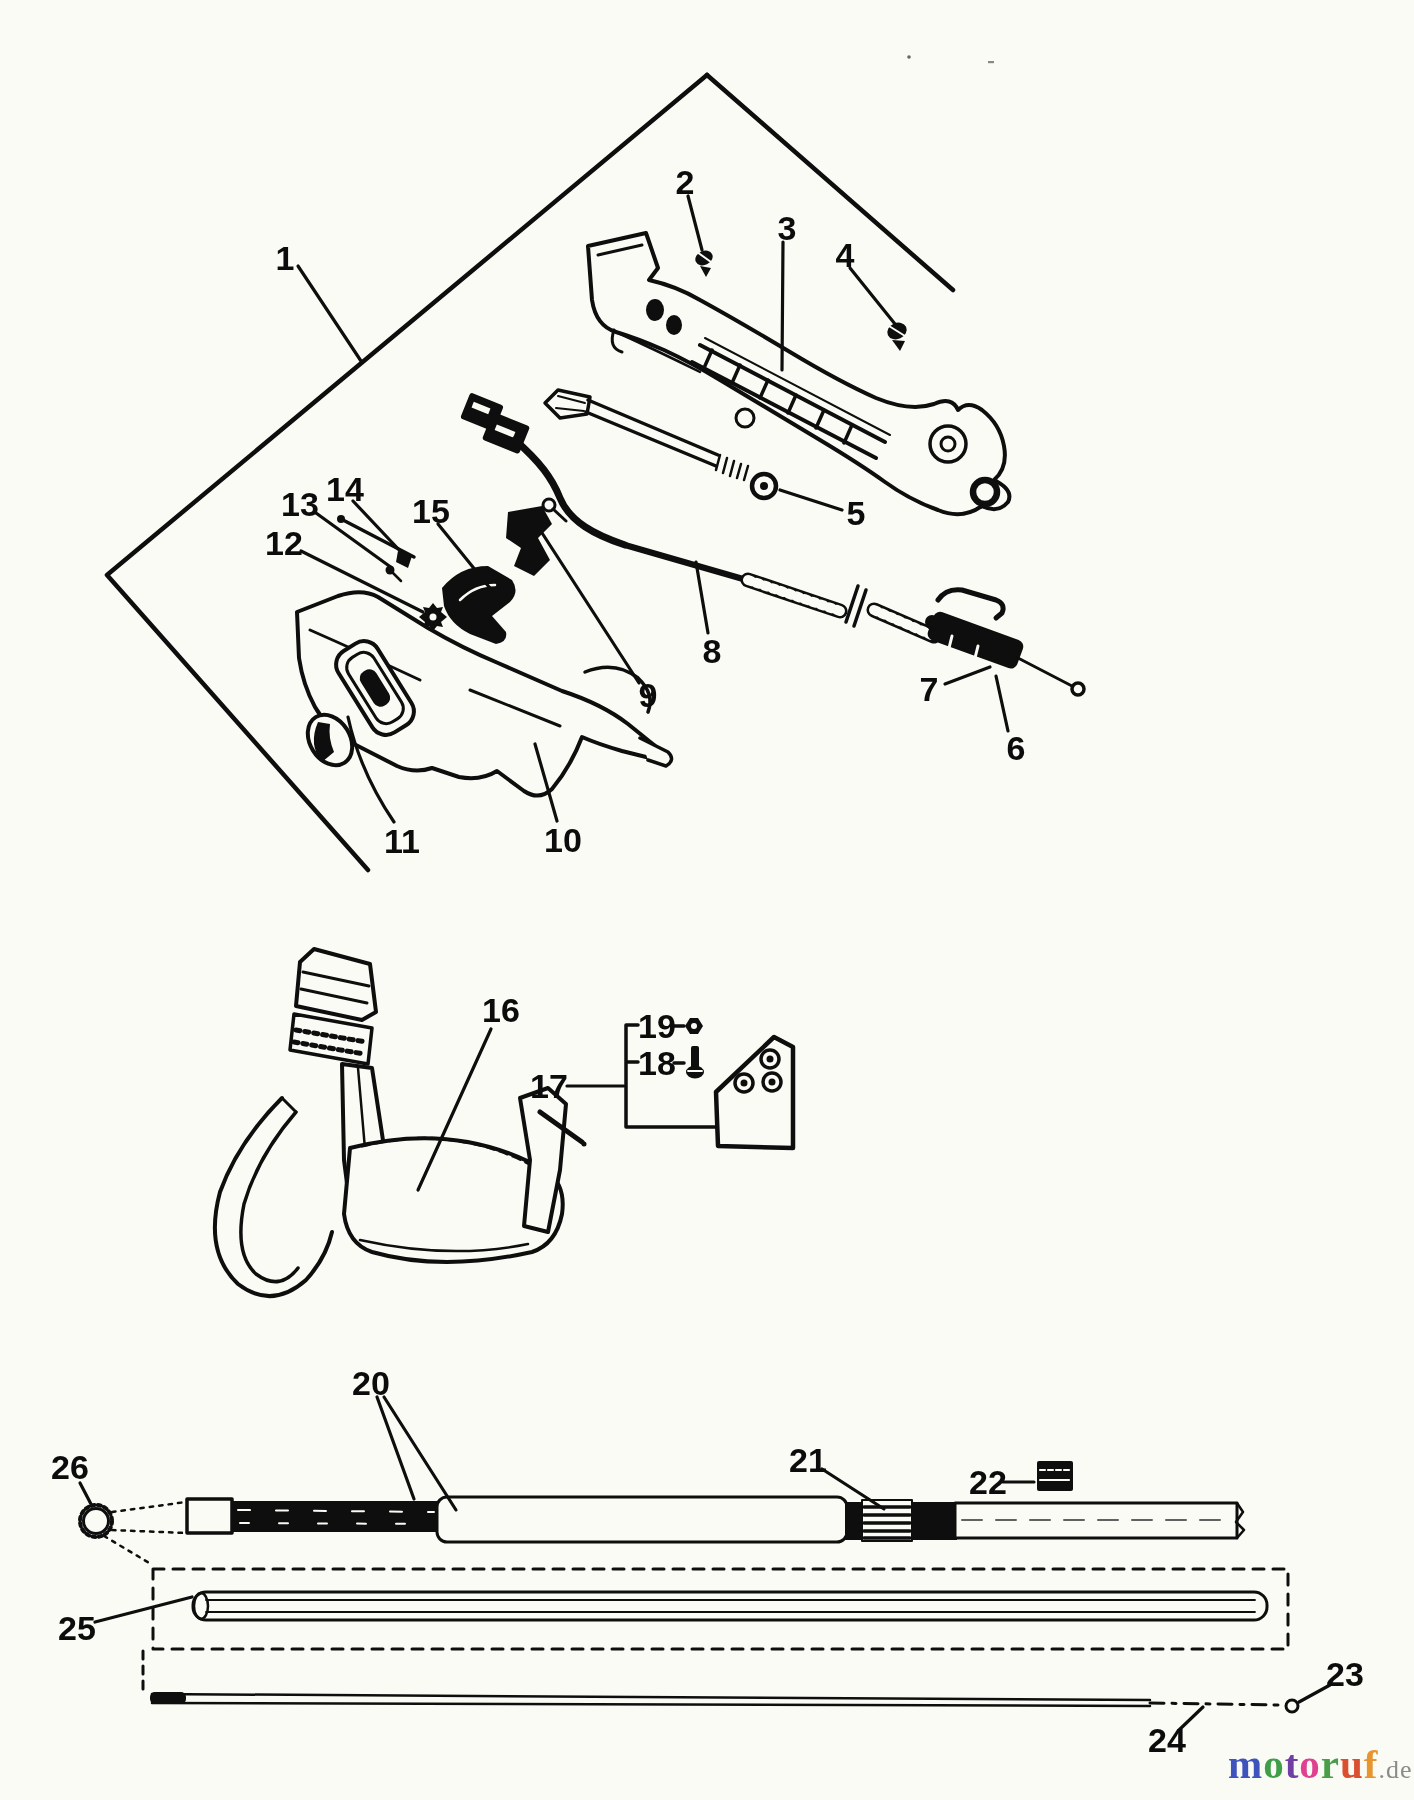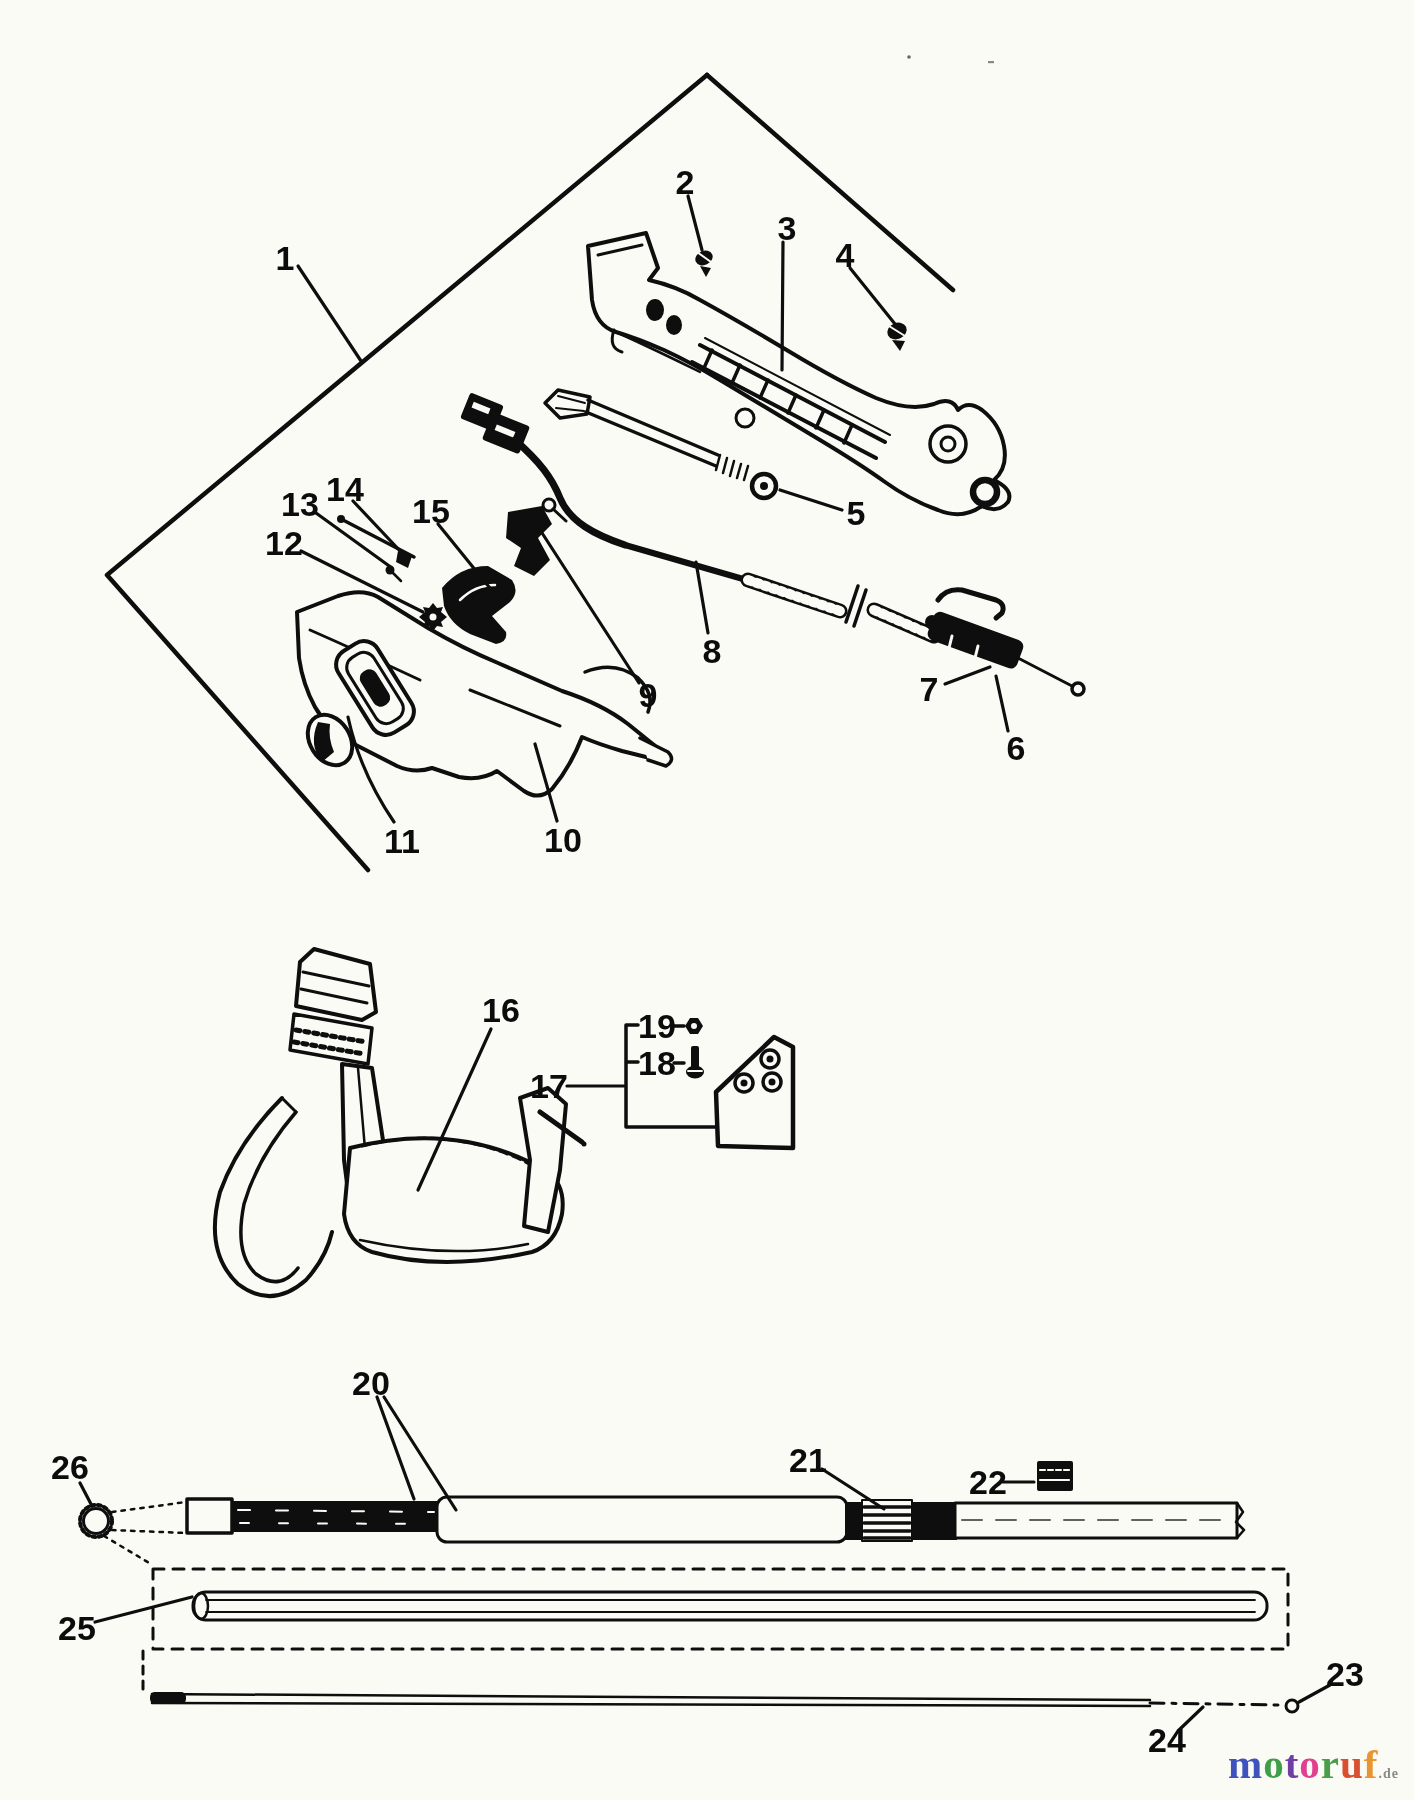--- a/index.html
+++ b/index.html
@@ -2,21 +2,21 @@
 <html><head>
 <meta charset="utf-8">
 <style>
   html,body{margin:0;padding:0;background:#e8e8e8;}
   .stage{position:relative;width:1414px;height:1800px;background:#fbfbf5;margin:0 auto;
          font-family:"Liberation Sans",sans-serif;overflow:hidden;}
   .stage svg{position:absolute;left:0;top:0;}
   .callout-num{font-family:"Liberation Sans",sans-serif;font-weight:bold;font-size:34px;fill:#0c0c0c;}
   .watermark{position:absolute;left:1228px;top:1740px;font-family:"Liberation Serif",serif;
              font-weight:bold;font-size:41px;letter-spacing:1px;white-space:nowrap;}
-  .watermark .suffix{font-size:14px;font-weight:bold;}
+  .watermark .suffix{font-size:26px;font-weight:normal;}
 </style>
 </head>
 <body>
 
 <div class="stage">
 <svg width="1414" height="1800" viewBox="0 0 1414 1800">
   <g stroke="#0e0e0e" fill="none" stroke-linecap="round" stroke-linejoin="round">
 
     <g>
       <path d="M707,75 L107,575 L368,870" stroke-width="4.5"></path>

